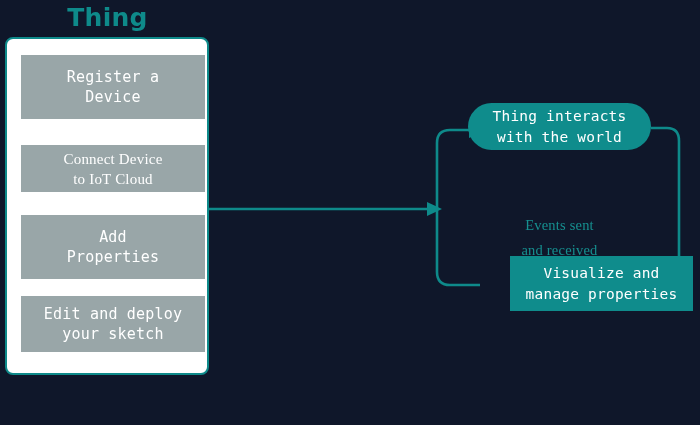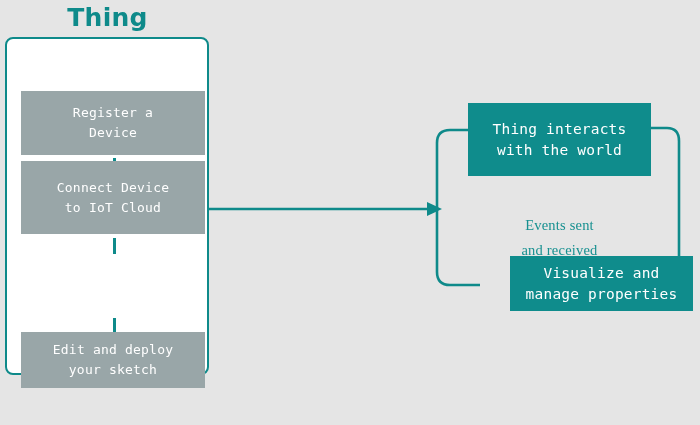--- a/index.html
+++ b/index.html
@@ -8,21 +8,21 @@
     padding: 0;
     background: #ffffff;
   }
   body {
     font-family: "DejaVu Sans Mono", "Liberation Mono", monospace;
   }
   #canvas {
     position: relative;
     width: 700px;
     height: 425px;
-    background: #e5e5e5;
+    background: #0f172a;
     overflow: hidden;
   }
 
   
   #thing-title {
     position: absolute;
     left: 5px;
     top: 2px;
     width: 205px;
     text-align: center;
@@ -48,32 +48,31 @@
   }
 
   .step-box {
     position: absolute;
     left: 21px;
     width: 184px;
     box-sizing: border-box;
     background: #99a6a8;
     color: #ffffff;
     font-family: "DejaVu Sans Mono", "Liberation Mono", monospace;
-    font-size: 13px;
+    font-size: 15px;
     line-height: 20px;
     letter-spacing: 0.2px;
     text-align: center;
     display: flex;
     align-items: center;
     justify-content: center;
     white-space: pre-line;
-    margin-top: 36px;
   }
   #step-1 { top: 55px;  height: 64px; }
-  #step-2 { top: 125px; height: 73px; }
+  #step-2 { top: 145px; height: 47px; font-family: Liberation Serif, serif; }
   #step-3 { top: 215px; height: 64px; }
   #step-4 { top: 296px; height: 56px; }
 
   .step-connector {
     position: absolute;
     left: 106px;
     width: 3px;
     height: 16px;
     background: #0e8a8a;
   }
@@ -109,21 +108,21 @@
     font-family: "DejaVu Sans Mono", "Liberation Mono", monospace;
     font-size: 14.5px;
     line-height: 21px;
     letter-spacing: 0.2px;
     text-align: center;
     display: flex;
     align-items: center;
     justify-content: center;
     white-space: pre-line;
   }
-  #cycle-box-top    { top: 103px; height: 73px; }
+  #cycle-box-top    { top: 103px; height: 47px; border-radius: 24px; }
   #cycle-box-bottom { top: 256px; height: 55px; margin-left: 42px; }
 
   #cycle-caption {
     position: absolute;
     left: 468px;
     top: 181px;
     width: 183px;
     text-align: center;
     color: #169090;
     font-family: Liberation Serif, serif;
@@ -144,20 +143,22 @@
   <div id="thing-panel">
     <div class="step-connector" id="conn-1"></div>
     <div class="step-connector" id="conn-2"></div>
     <div class="step-connector" id="conn-3"></div>
   </div>
 
   <div class="step-box" id="step-1">Register a
 Device</div>
   <div class="step-box" id="step-2">Connect Device
 to IoT Cloud</div>
+  <div class="step-box" id="step-3">Add
+Properties</div>
   <div class="step-box" id="step-4">Edit and deploy
 your sketch</div>
 
   <svg id="flow-arrow" viewBox="0 0 240 32">
     <line x1="2" y1="16" x2="222" y2="16" stroke="#0e8a8a" stroke-width="2.6"></line>
     <polygon points="222,9 237,16 222,23" fill="#0e8a8a"></polygon>
   </svg>
 
   <svg id="cycle-arcs" viewBox="0 0 265 225">
 

